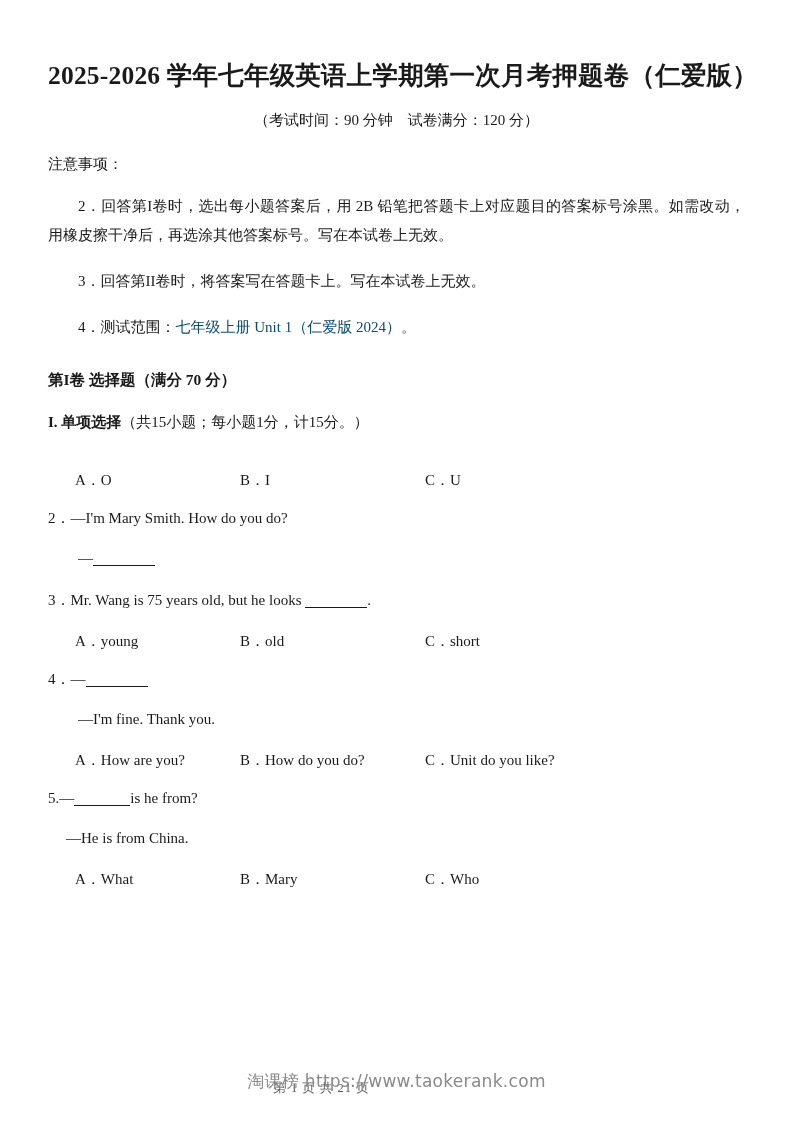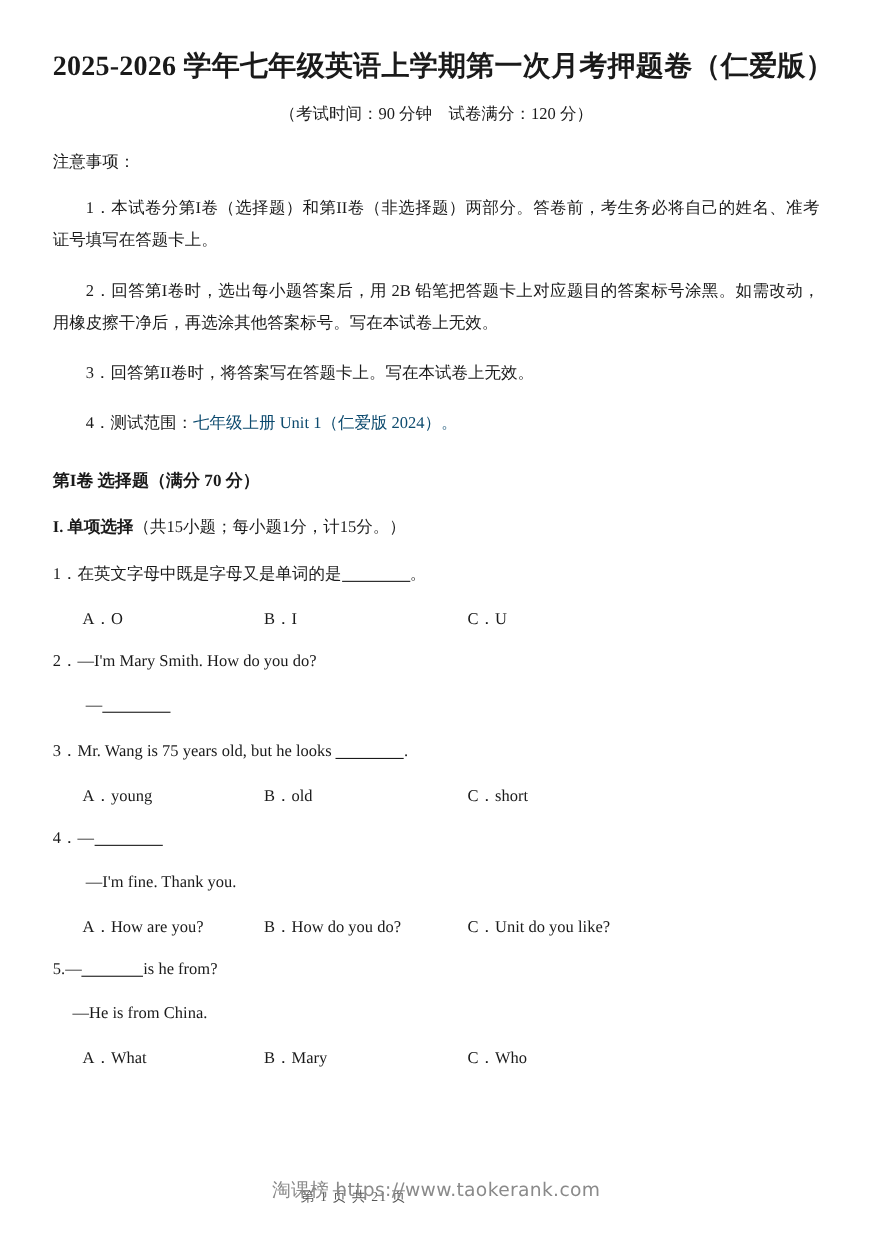--- a/index.html
+++ b/index.html
@@ -16,21 +16,21 @@
     overflow: hidden;
   }
 
   .page {
     position: absolute;
     left: 0;
     top: 0;
     width: 793px;
     height: 1054px;
     box-sizing: border-box;
-    padding: 0 48px;
+    padding: 16px 48px;
   }
 
   
   .doc-title {
     margin: 0;
     padding-top: 44px;
     text-align: center;
     font-size: 25.5px;
     font-weight: bold;
     letter-spacing: 0.2px;
@@ -168,31 +168,29 @@
 <body>
 
 <div class="page">
 
   <h1 class="doc-title">2025-2026 学年七年级英语上学期第一次月考押题卷（仁爱版）</h1>
 
   <p class="exam-info">（考试时间：90 分钟　试卷满分：120 分）</p>
 
   <p class="notice-heading">注意事项：</p>
 
-  <p class="notice-item">1．本试卷分第I卷（选择题）和第II卷（非选择题）两部分。答卷前，考生务必将自己的姓名、准考证号填写在答题卡上。</p>
   <p class="notice-item">2．回答第I卷时，选出每小题答案后，用 2B 铅笔把答题卡上对应题目的答案标号涂黑。如需改动，用橡皮擦干净后，再选涂其他答案标号。写在本试卷上无效。</p>
   <p class="notice-item">3．回答第II卷时，将答案写在答题卡上。写在本试卷上无效。</p>
   <p class="notice-item"><span>4．测试范围：</span><span class="red">七年级上册 Unit 1（仁爱版 2024）。</span></p>
 
   <p class="section-heading">第I卷 选择题（满分 70 分）</p>
 
   <p class="part-heading"><span class="strong">I. 单项选择</span><span>（共15小题；每小题1分，计15分。）</span></p>
 
   <div class="question">
-    <p class="q-stem"><span>1．</span><span>在英文字母中既是字母又是单词的是</span><span class="blank"></span><span>。</span></p>
     <div class="q-options">
       <span class="opt opt-a">A．O</span>
       <span class="opt opt-b">B．I</span>
       <span class="opt opt-c">C．U</span>
     </div>
   </div>
 
   <div class="question">
     <p class="q-stem"><span>2．</span><span>—I'm Mary Smith. How do you do?</span></p>
     <p class="q-sub"><span>—</span><span class="blank"></span></p>

